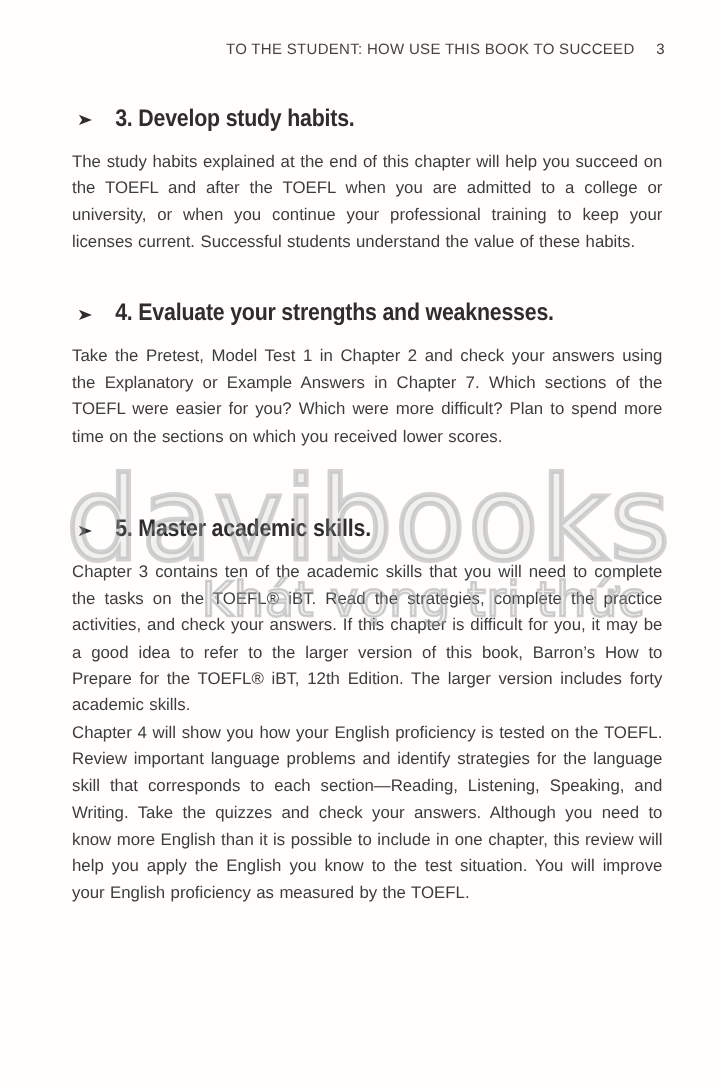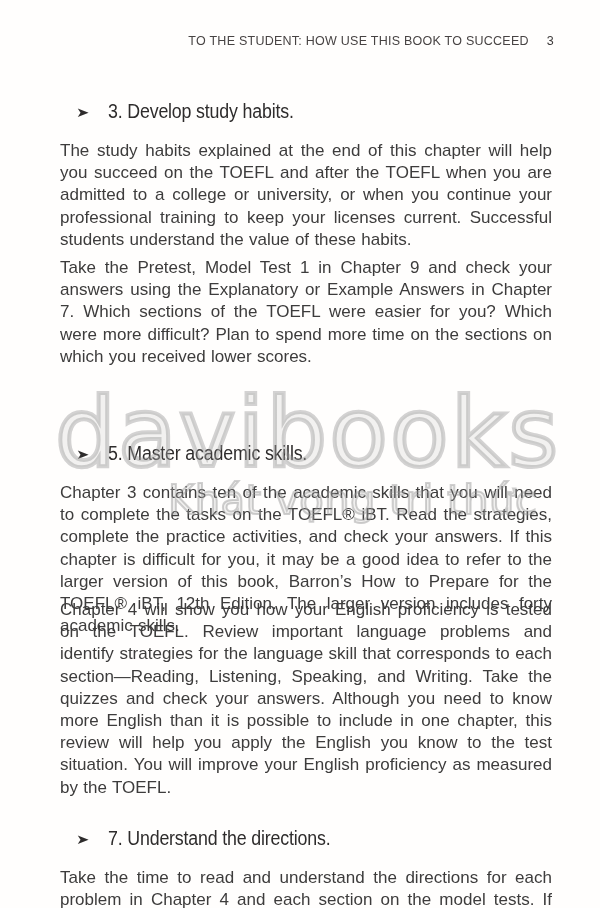--- a/index.html
+++ b/index.html
@@ -20,43 +20,43 @@
     gap: 18px;
     font-size: 12.5px;
     letter-spacing: 0.25px;
     color: #474343;
   }
   .page-number { color: #3d3a3a; }
 
   
   .section { position: absolute; left: 60px; width: 492px; }
   .heading {
-    margin: 16px;
+    margin: 4px;
     font-size: 20px;
-    font-weight: 400;
+    font-weight: 700;
     line-height: 22px;
     letter-spacing: -0.2px;
     color: #2e2c2c;
     white-space: nowrap;
   }
   .heading .arrow {
     display: inline-block;
     font-size: 16px;
     margin-right: 13px;
     transform: scaleY(0.85);
     color: #2e2c2c;
   }
   .heading .htext {
     display: inline-block;
     transform: scaleX(0.89);
     transform-origin: 0 50%;
   }
   .para {
     margin: 11px 0 0 0;
-    font-size: 17px;
+    font-size: 14px;
     line-height: 22.2px;
     color: #3d3c3c;
     text-align: justify;
     word-spacing: 0.6px;
   }
   .italic { }
 
   
   .wm {
     position: absolute;
@@ -93,39 +93,36 @@
 
   <div class="section" style="top:84px">
     <h2 class="heading">
       <span class="arrow">➤</span>
       <span class="htext">3. Develop study habits.</span>
     </h2>
     <p class="para">The study habits explained at the end of this chapter will help you succeed on the TOEFL and after the TOEFL when you are admitted to a college or university, or when you continue your professional training to keep your licenses current. Successful students understand the value of these habits.</p>
   </div>
 
   <div class="section" style="top:246px">
-    <p class="para">Take the Pretest, Model Test 1 in Chapter 9 and check your answers using the Explanatory or Example Answers in Chapter 7. Which sections of the TOEFL were easier for you? Which were more difficult? Plan to spend more time on the sections on which you received lower scores.</p>
+    <h2 class="heading">
+      <span class="arrow">➤</span>
+      <span class="htext">4. Evaluate your strengths and weaknesses.</span>
+    </h2>
+    <p class="para">Take the Pretest, Model Test 1 in Chapter 2 and check your answers using the Explanatory or Example Answers in Chapter 7. Which sections of the TOEFL were easier for you? Which were more difficult? Plan to spend more time on the sections on which you received lower scores.</p>
   </div>
 
   <div class="section" style="top:426px">
     <h2 class="heading">
       <span class="arrow">➤</span>
       <span class="htext">5. Master academic skills.</span>
     </h2>
     <p class="para"><span>Chapter 3 contains ten of the academic skills that you will need to complete the tasks on the TOEFL® iBT. Read the strategies, complete the practice activities, and check your answers. If this chapter is difficult for you, it may be a good idea to refer to the larger version of this book, </span><span class="italic">Barron’s How to Prepare for the TOEFL® iBT, 12th Edition.</span><span> The larger version includes forty academic skills.</span></p>
   </div>
 
   <div class="section" style="top:588px">
     <p class="para">Chapter 4 will show you how your English proficiency is tested on the TOEFL. Review important language problems and identify strategies for the language skill that corresponds to each section—Reading, Listening, Speaking, and Writing. Take the quizzes and check your answers. Although you need to know more English than it is possible to include in one chapter, this review will help you apply the English you know to the test situation. You will improve your English proficiency as measured by the TOEFL.</p>
   </div>
 
-  <div class="section" style="top:811px">
-    <h2 class="heading">
-      <span class="arrow">➤</span>
-      <span class="htext">7. Understand the directions.</span>
-    </h2>
-    <p class="para">Take the time to read and understand the directions for each problem in Chapter 4 and each section on the model tests. If you already</p>
-  </div>
 
   <div class="wm wm-small">Khát vọng tri thức</div>
   <div class="wm wm-big">davibooks</div>
 
 </div>
 
 </body></html>

